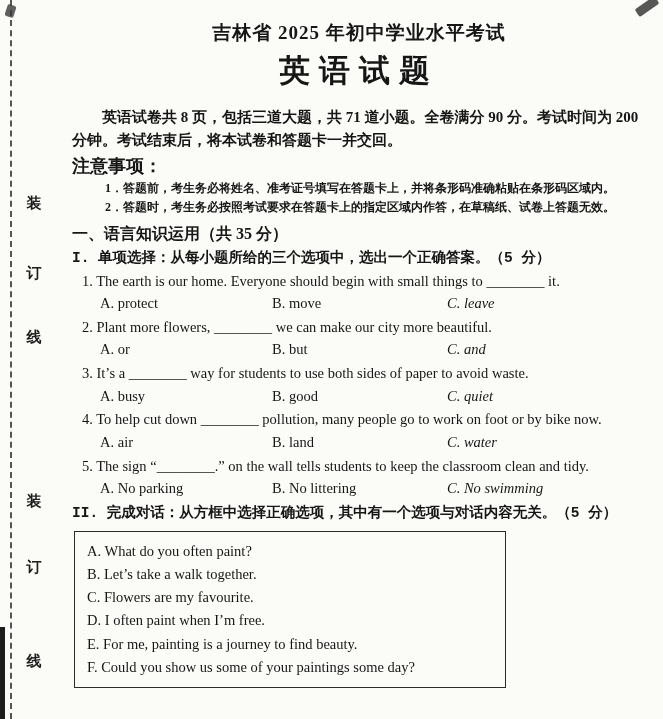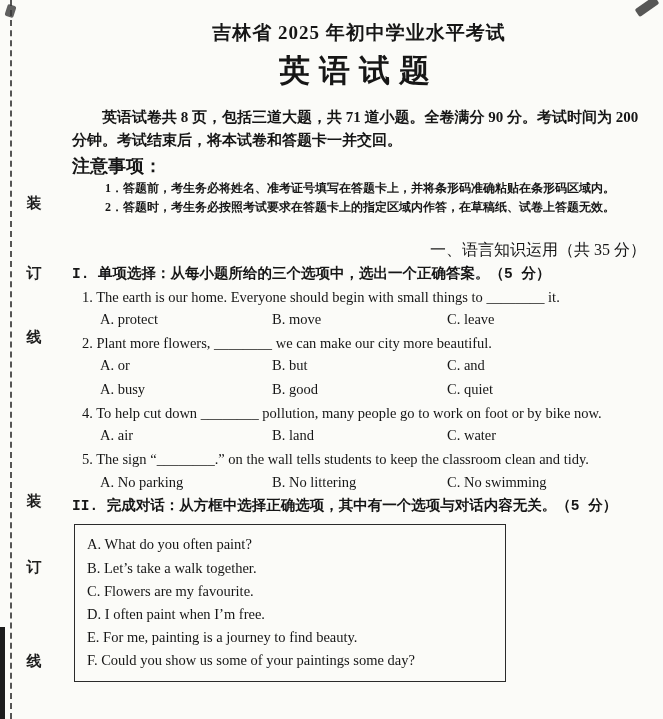--- a/index.html
+++ b/index.html
@@ -36,29 +36,29 @@
   .intro {
     font-size:15px; font-weight:bold; line-height:1.5;
     text-indent:2em; margin:4px 0 2px;
   }
   .notice-title { font-size:18px; font-weight:bold; margin-top:3px; }
   .notice {
     font-size:12px; font-weight:bold; line-height:1.45;
     padding-left:57px; text-indent:-24px; margin:2px 0;
   }
 
-  .section-heading { text-align:right; font-size:16px; font-weight:normal; margin:23px 0 3px; }
+  .section-heading { text-align:left; font-size:16px; font-weight:bold; margin:7px 0 3px; }
   .part-heading    { font-size:14.5px; font-weight:bold; margin:3px 0 2px; line-height:1.45;font-family:Liberation Mono, monospace; }
 
   .q { font-size:14.5px; }
   .stem { line-height:1.48; padding-left:10px; margin-top:2px; }
   .opts { display:flex; padding-left:28px; line-height:1.5; margin:1px 0 2px; font-size:14.5px;align-items:center; }
   .opt-a { width:172px; }
   .opt-b { width:175px; }
-  .opt-c { flex:1; }
+  .opt-c { flex:1;font-style:italic; }
 
   .box {
     box-sizing:border-box;
     width:432px;
     border:1.5px solid #2b2b2b;
     margin:7px 0 5px 2px;
     padding:8px 12px;
     font-size:14.5px; line-height:1.6;
   }
   .box-opt { white-space:nowrap; }
@@ -107,20 +107,21 @@
     <div class="q">
       <div class="stem">2. Plant more flowers, ________ we can make our city more beautiful.</div>
       <div class="opts">
         <span class="opt-a">A. or</span>
         <span class="opt-b">B. but</span>
         <span class="opt-c">C. and</span>
       </div>
     </div>
 
     <div class="q">
+      <div class="stem">3. It’s a ________ way for students to use both sides of paper to avoid waste.</div>
       <div class="opts">
         <span class="opt-a">A. busy</span>
         <span class="opt-b">B. good</span>
         <span class="opt-c">C. quiet</span>
       </div>
     </div>
 
     <div class="q">
       <div class="stem">4. To help cut down ________ pollution, many people go to work on foot or by bike now.</div>
       <div class="opts">

